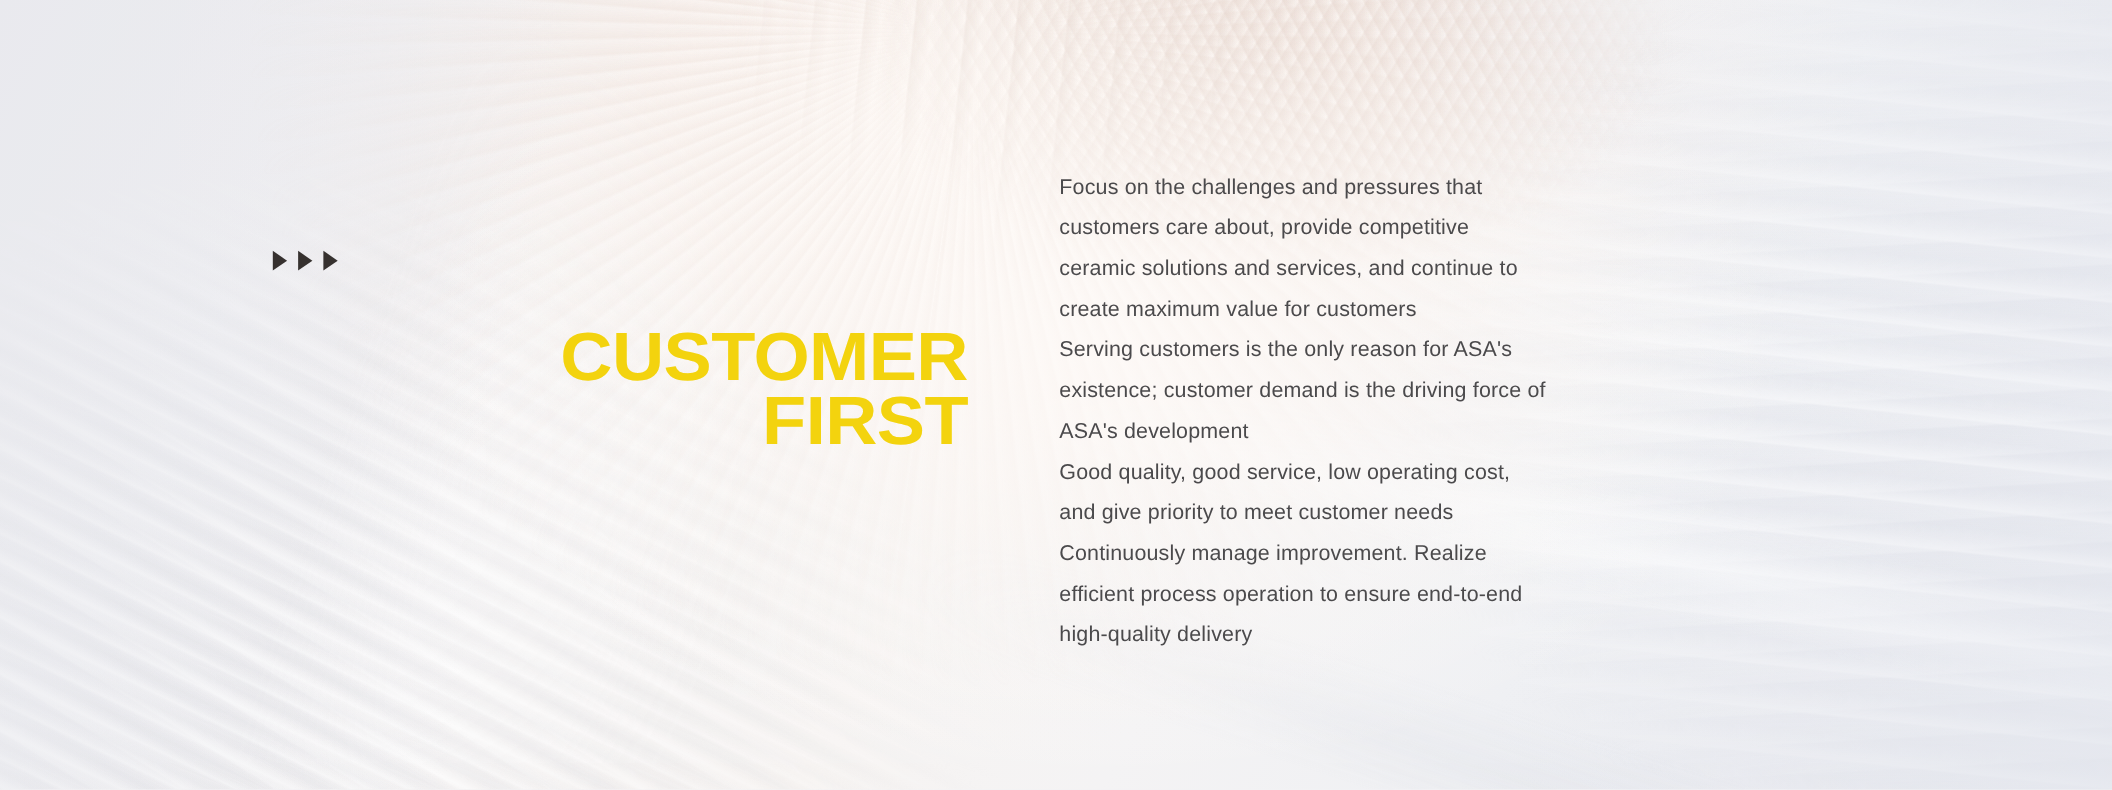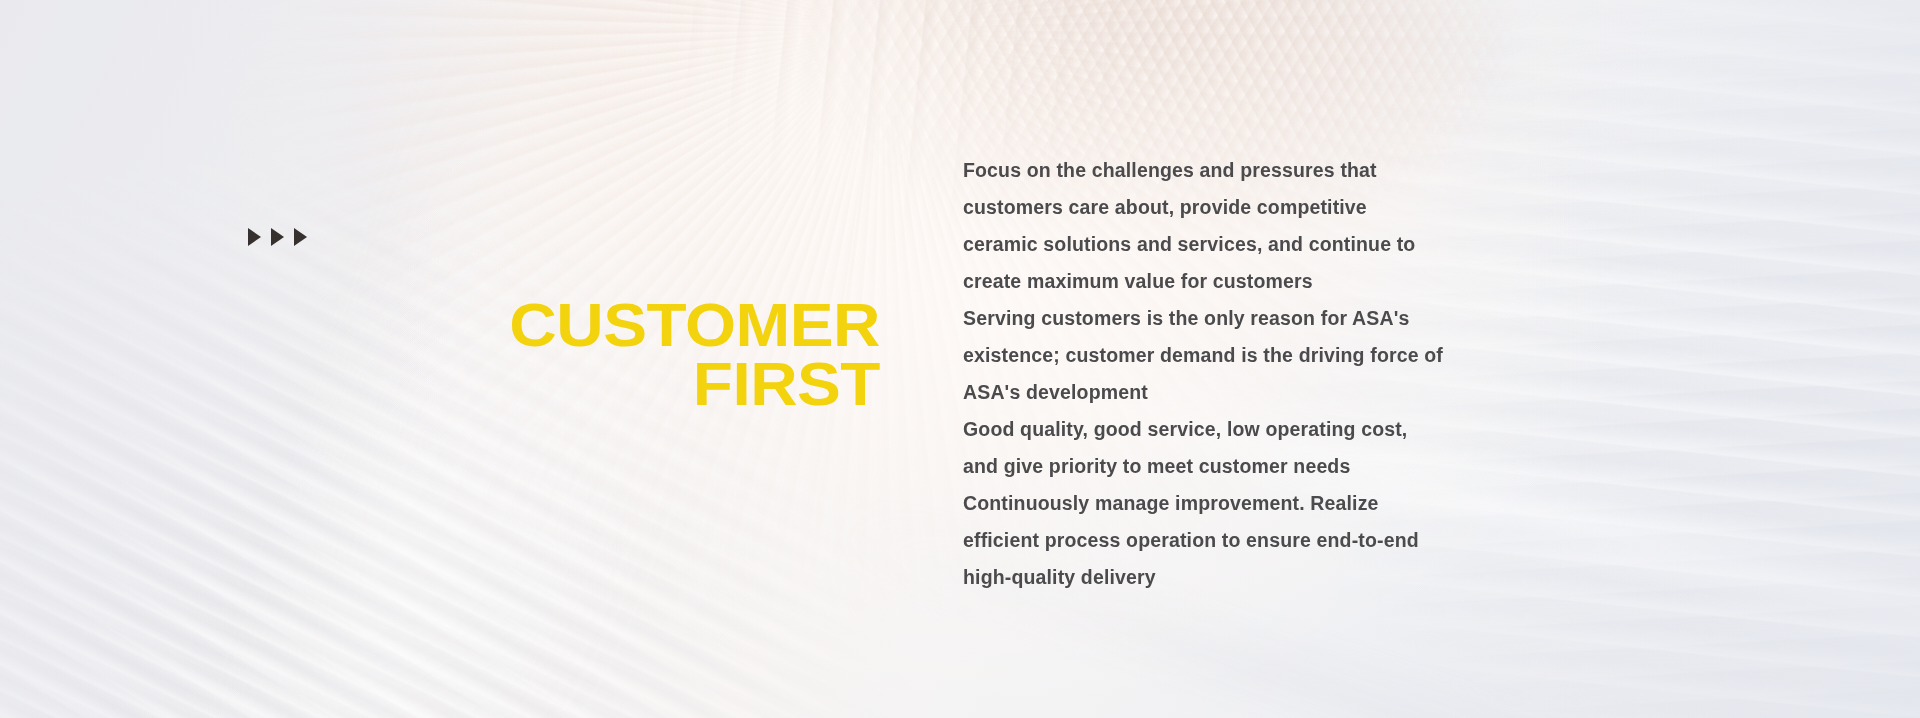--- a/index.html
+++ b/index.html
@@ -181,21 +181,20 @@
   .body-copy {
     position:absolute;
     left:963px; top:152px;
     width:620px;
     color:#4b4a4c;
     font-family:"Liberation Sans", sans-serif;
     font-size:19.5px;
     line-height:37px;
     letter-spacing:0.15px;
     white-space:pre-line;
-    font-weight:bold;
   }
 </style>
 </head>
 <body>
 
 <div id="stage">
 
   <div class="bg-layer bg-base"></div>
   <div class="bg-layer bg-ll"></div>
   <div class="bg-layer bg-planes"></div>

